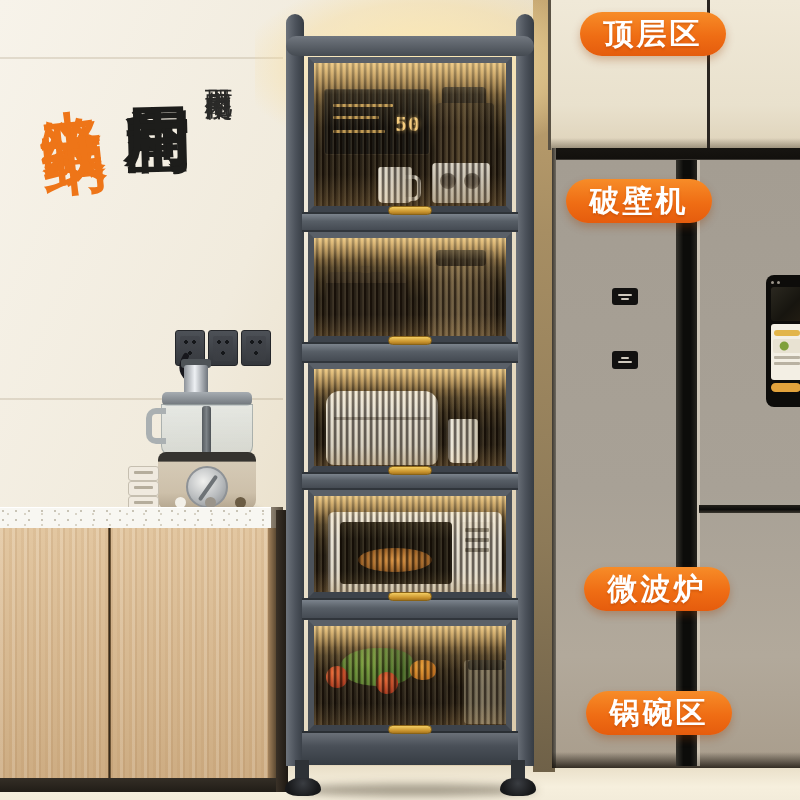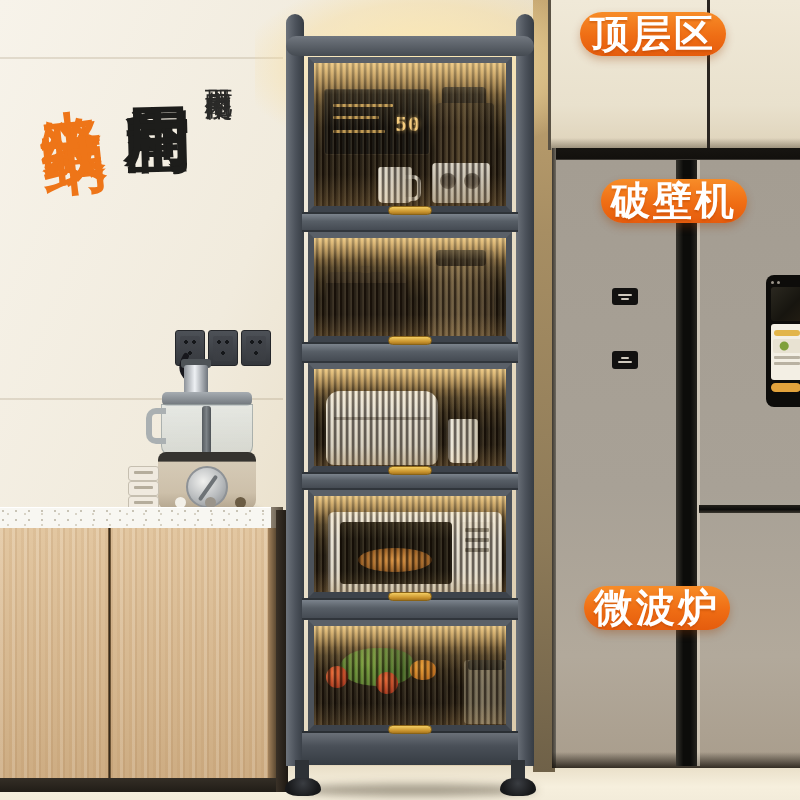--- a/index.html
+++ b/index.html
@@ -177,21 +177,21 @@
   
   .v-text{writing-mode:vertical-rl;text-orientation:upright;white-space:nowrap;line-height:1;}
   .headline-primary{left:34px;top:60px;font-size:63px;font-weight:900;color:#ee7518;
     letter-spacing:8px;transform:rotate(-6deg);}
   .headline-secondary{left:122px;top:52px;font-size:66px;font-weight:900;color:#1d1d1b;
     letter-spacing:1px;transform:rotate(-1.5deg);}
   .headline-note{left:204px;top:66px;font-size:28px;font-weight:500;color:#2a2a28;letter-spacing:1px;}
 
   .zone-pill{position:absolute;width:146px;height:44px;border-radius:24px;
     background:linear-gradient(180deg,#f78c28 0%,#ef6d14 55%,#e55c0d 100%);
-    color:#fff;font-weight:900;font-size:39px;display:flex;align-items:center;justify-content:center;
+    color:#fff;font-weight:900;font-size:30px;display:flex;align-items:center;justify-content:center;
     letter-spacing:3px;box-shadow:0 4px 9px rgba(150,60,0,0.30);
     text-shadow:0 2px 2px rgba(170,60,0,0.35);}
 </style>
 </head>
 <body>
 
 <div class="stage">
 
   <div class="abs wall-left"></div>
   <div class="abs wall-seam" style="left:0;top:57px;width:283px;"></div>
@@ -349,16 +349,17 @@
   <div class="abs stem" style="left:295px;"></div>
   <div class="abs stem" style="left:511px;"></div>
   <div class="abs foot" style="left:285px;"></div>
   <div class="abs foot" style="left:500px;"></div>
 
   <div class="abs v-text headline-primary">夹缝收纳</div>
   <div class="abs v-text headline-secondary">空间利用</div>
   <div class="abs v-text headline-note">电器可柜内使用</div>
 
   <div class="zone-pill" style="left:580px;top:12px;">顶层区</div>
-  <div class="zone-pill" style="left:601px;top:179px;">破壁机</div>
-  <div class="zone-pill" style="left:584px;top:586px;">微波炉</div>
+  <div class="zone-pill" style="left:566px;top:179px;">破壁机</div>
+  <div class="zone-pill" style="left:584px;top:567px;">微波炉</div>
+  <div class="zone-pill" style="left:586px;top:691px;">锅碗区</div>
 
 </div>
 
 </body></html>

